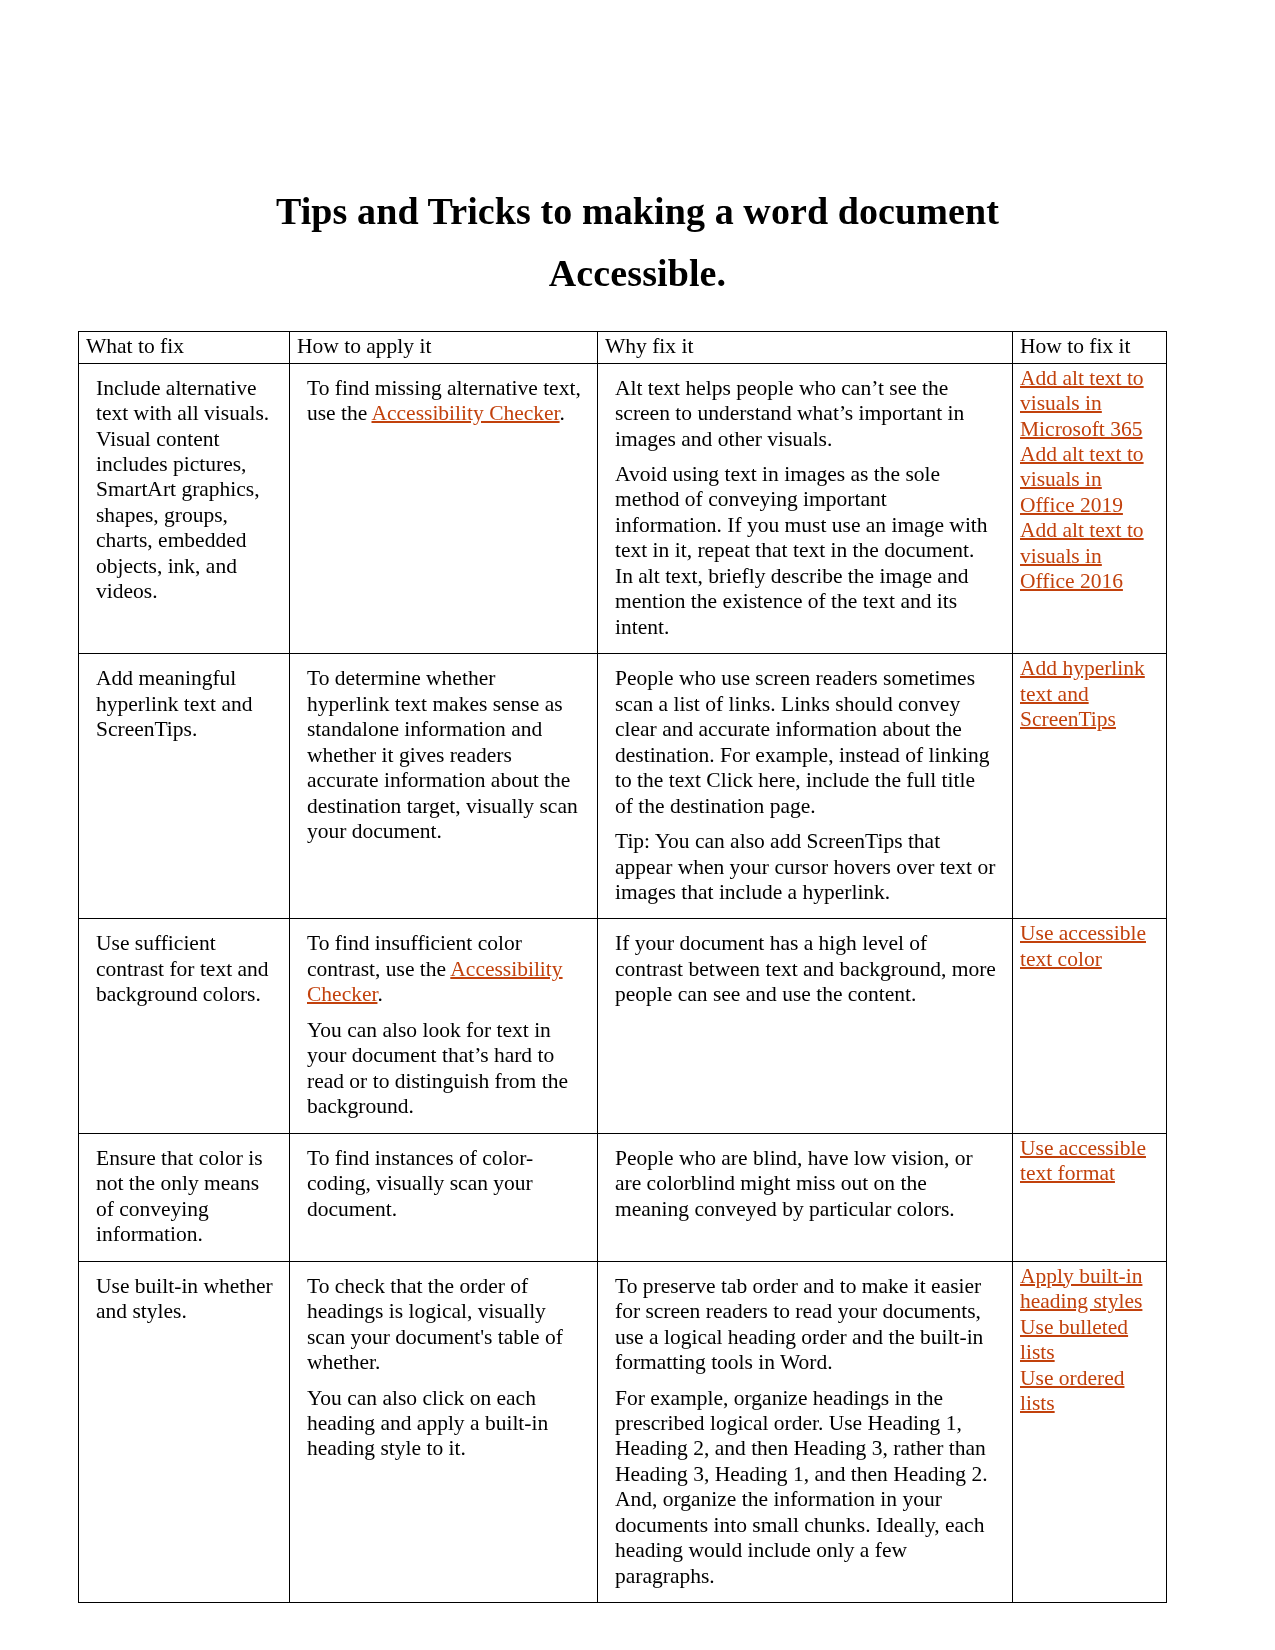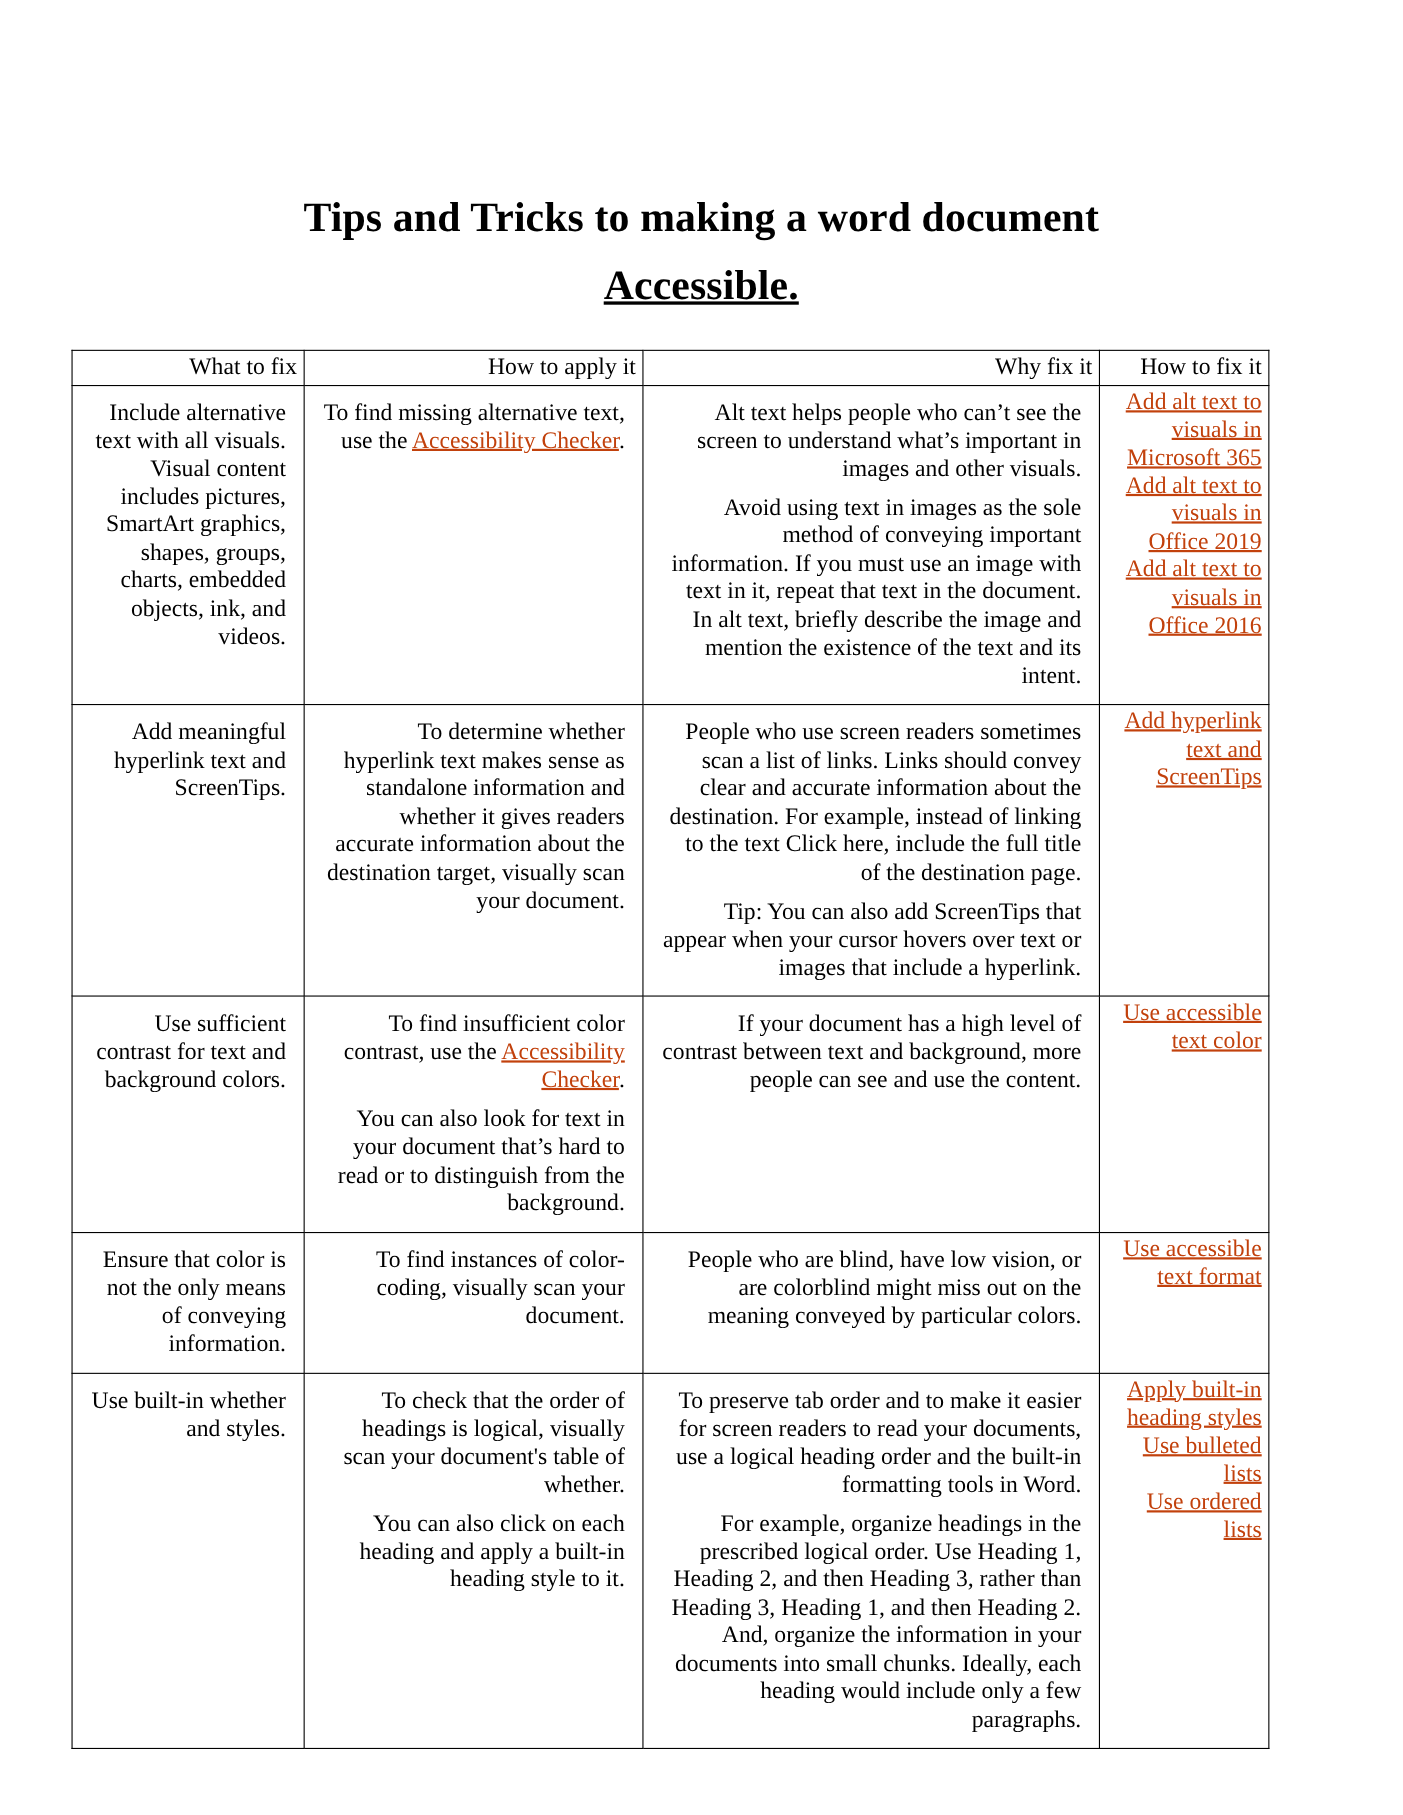--- a/index.html
+++ b/index.html
@@ -12,50 +12,49 @@
     height: 1650px;
     font-family: "Liberation Serif", "DejaVu Serif", serif;
     color: #000000;
     -webkit-font-smoothing: none;
   }
   .page {
     position: relative;
     width: 1275px;
     height: 1650px;
     box-sizing: border-box;
-    padding: 0;
+    padding: 13px;
     overflow: hidden;
   }
   .doc-title {
     text-align: center;
     font-weight: bold;
     font-size: 38px;
     line-height: 1.62;
     margin: 0;
     padding-top: 168px;
     letter-spacing: 0.1px;
   }
   .doc-title .line2 {
     display: block;
-    text-decoration: underline;
   }
   table.fix-table {
     border-collapse: collapse;
     table-layout: fixed;
     width: 1088px;
     margin-left: 65px;
     margin-top: 27px;
     font-size: 21.5px;
     line-height: 1.185;
   }
   table.fix-table td, table.fix-table th {
     border: 1.3px solid #000000;
     vertical-align: top;
     padding: 2px 6px 3px 7px;
-    text-align: right;
+    text-align: left;
     font-weight: normal;
   }
   col.c1 { width: 211px; }
   col.c2 { width: 308px; }
   col.c3 { width: 415px; }
   col.c4 { width: 154px; }
 
   .cell-p {
     margin: 10px;
     padding: 0;

